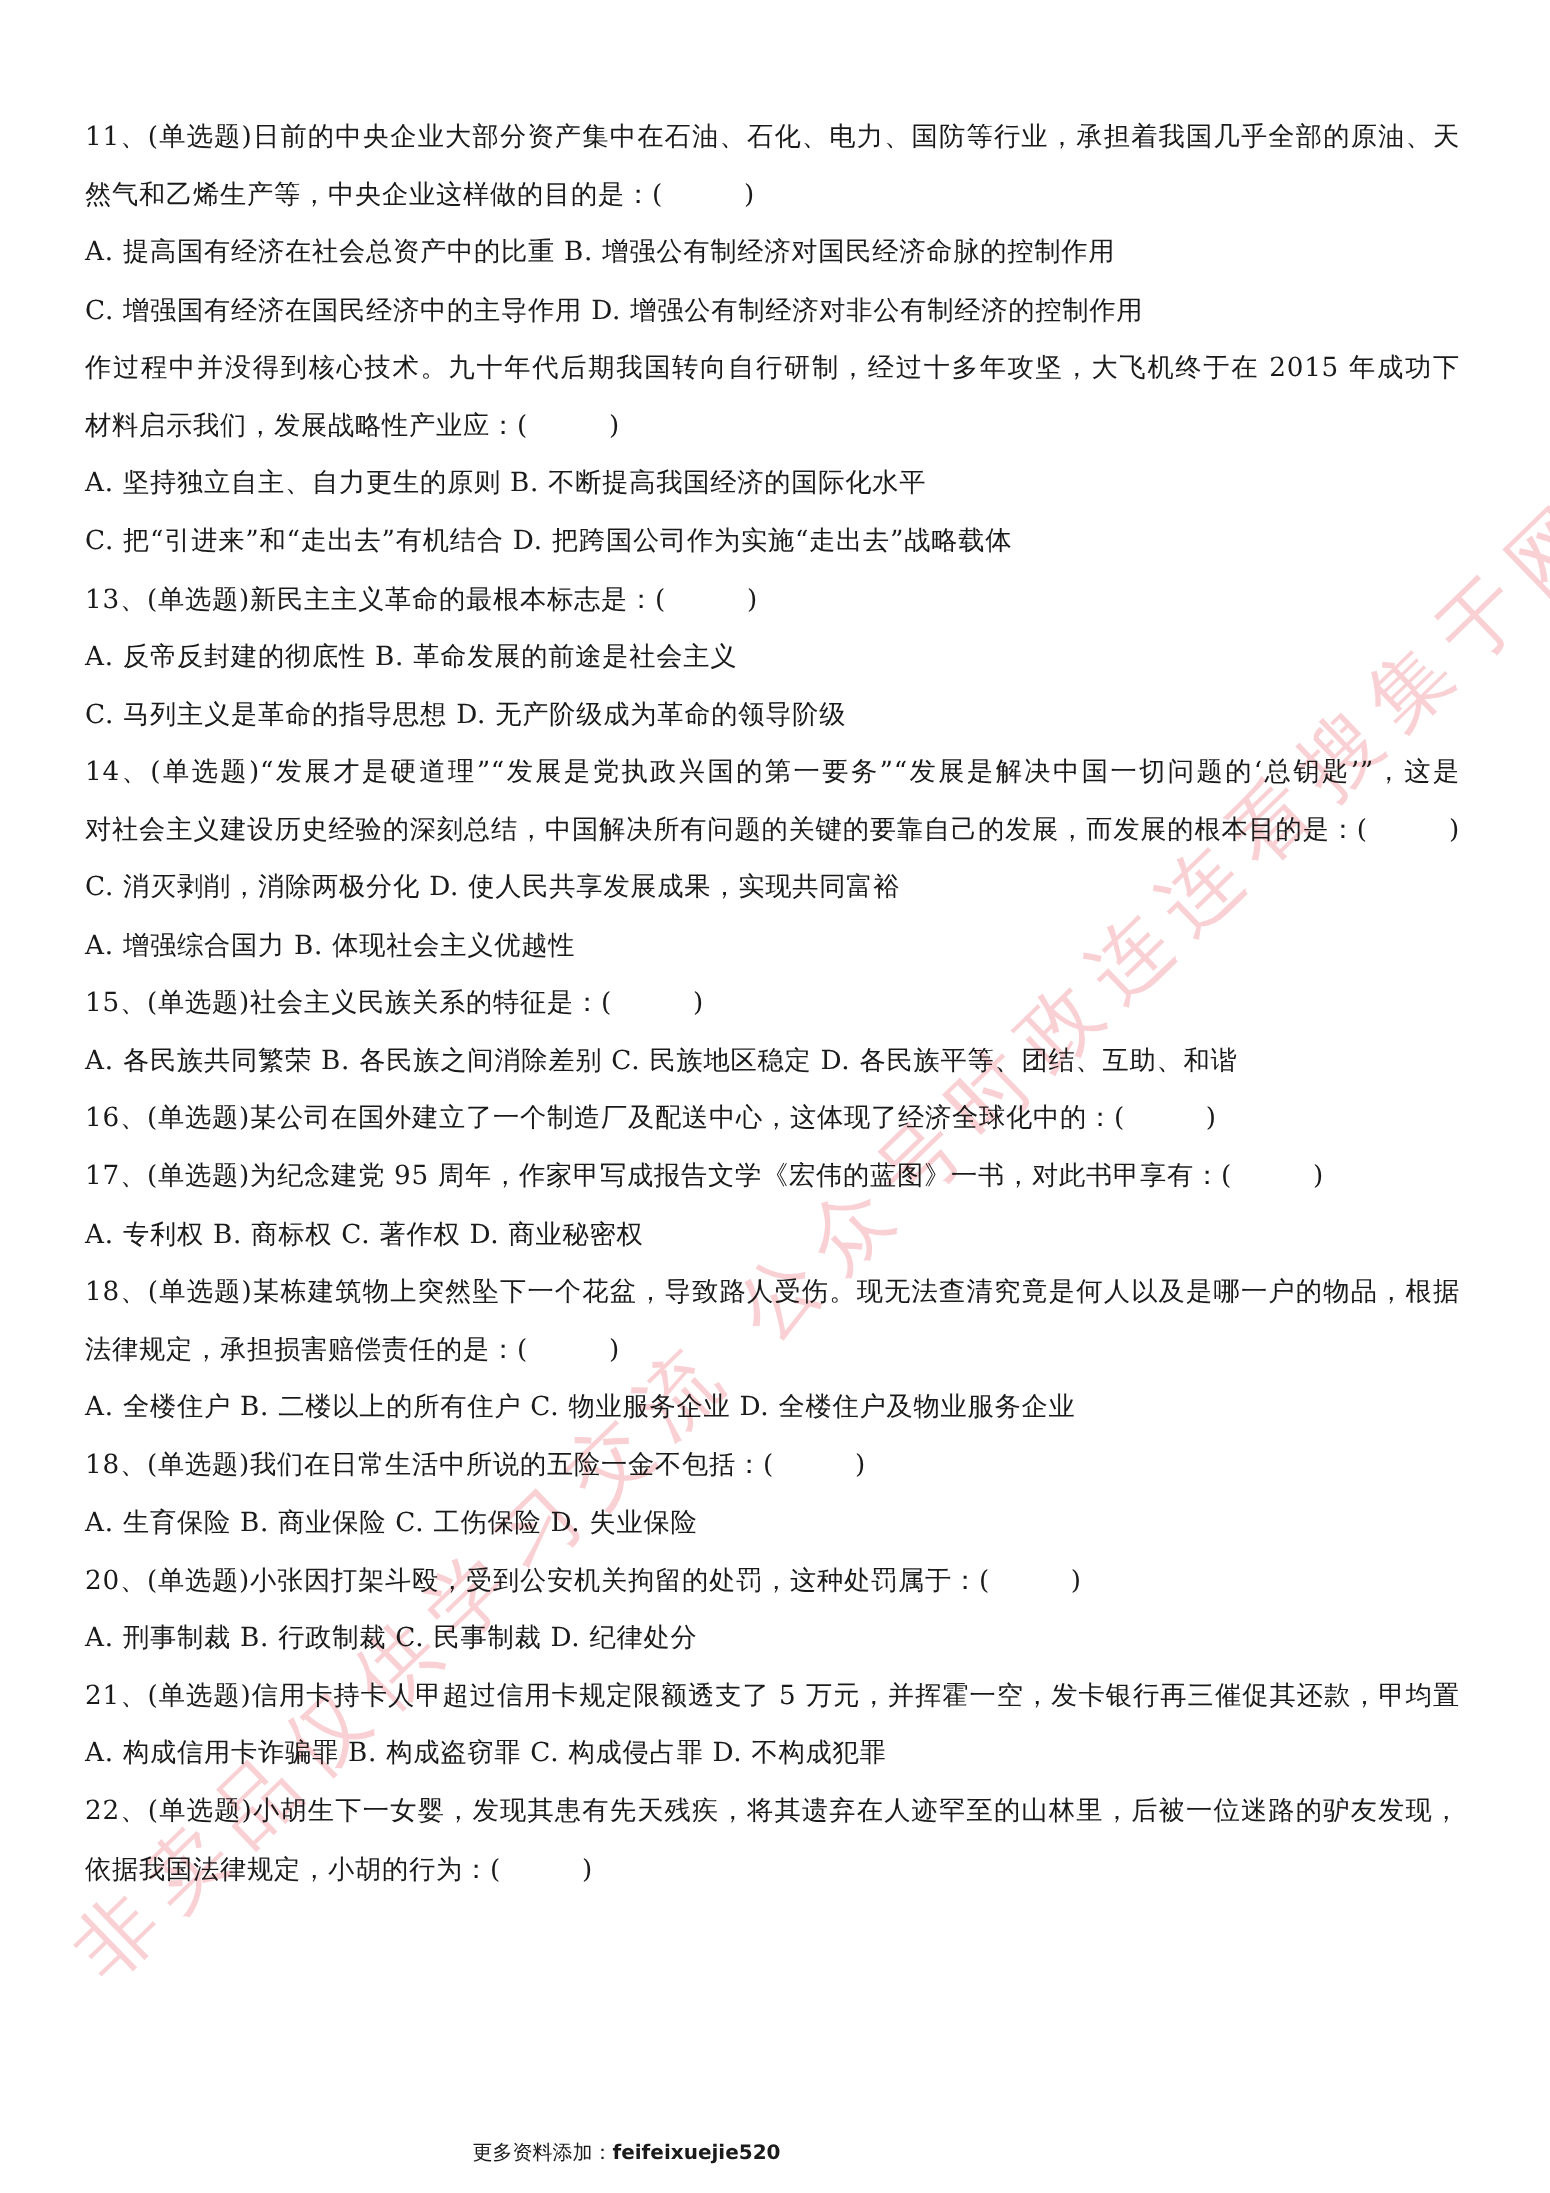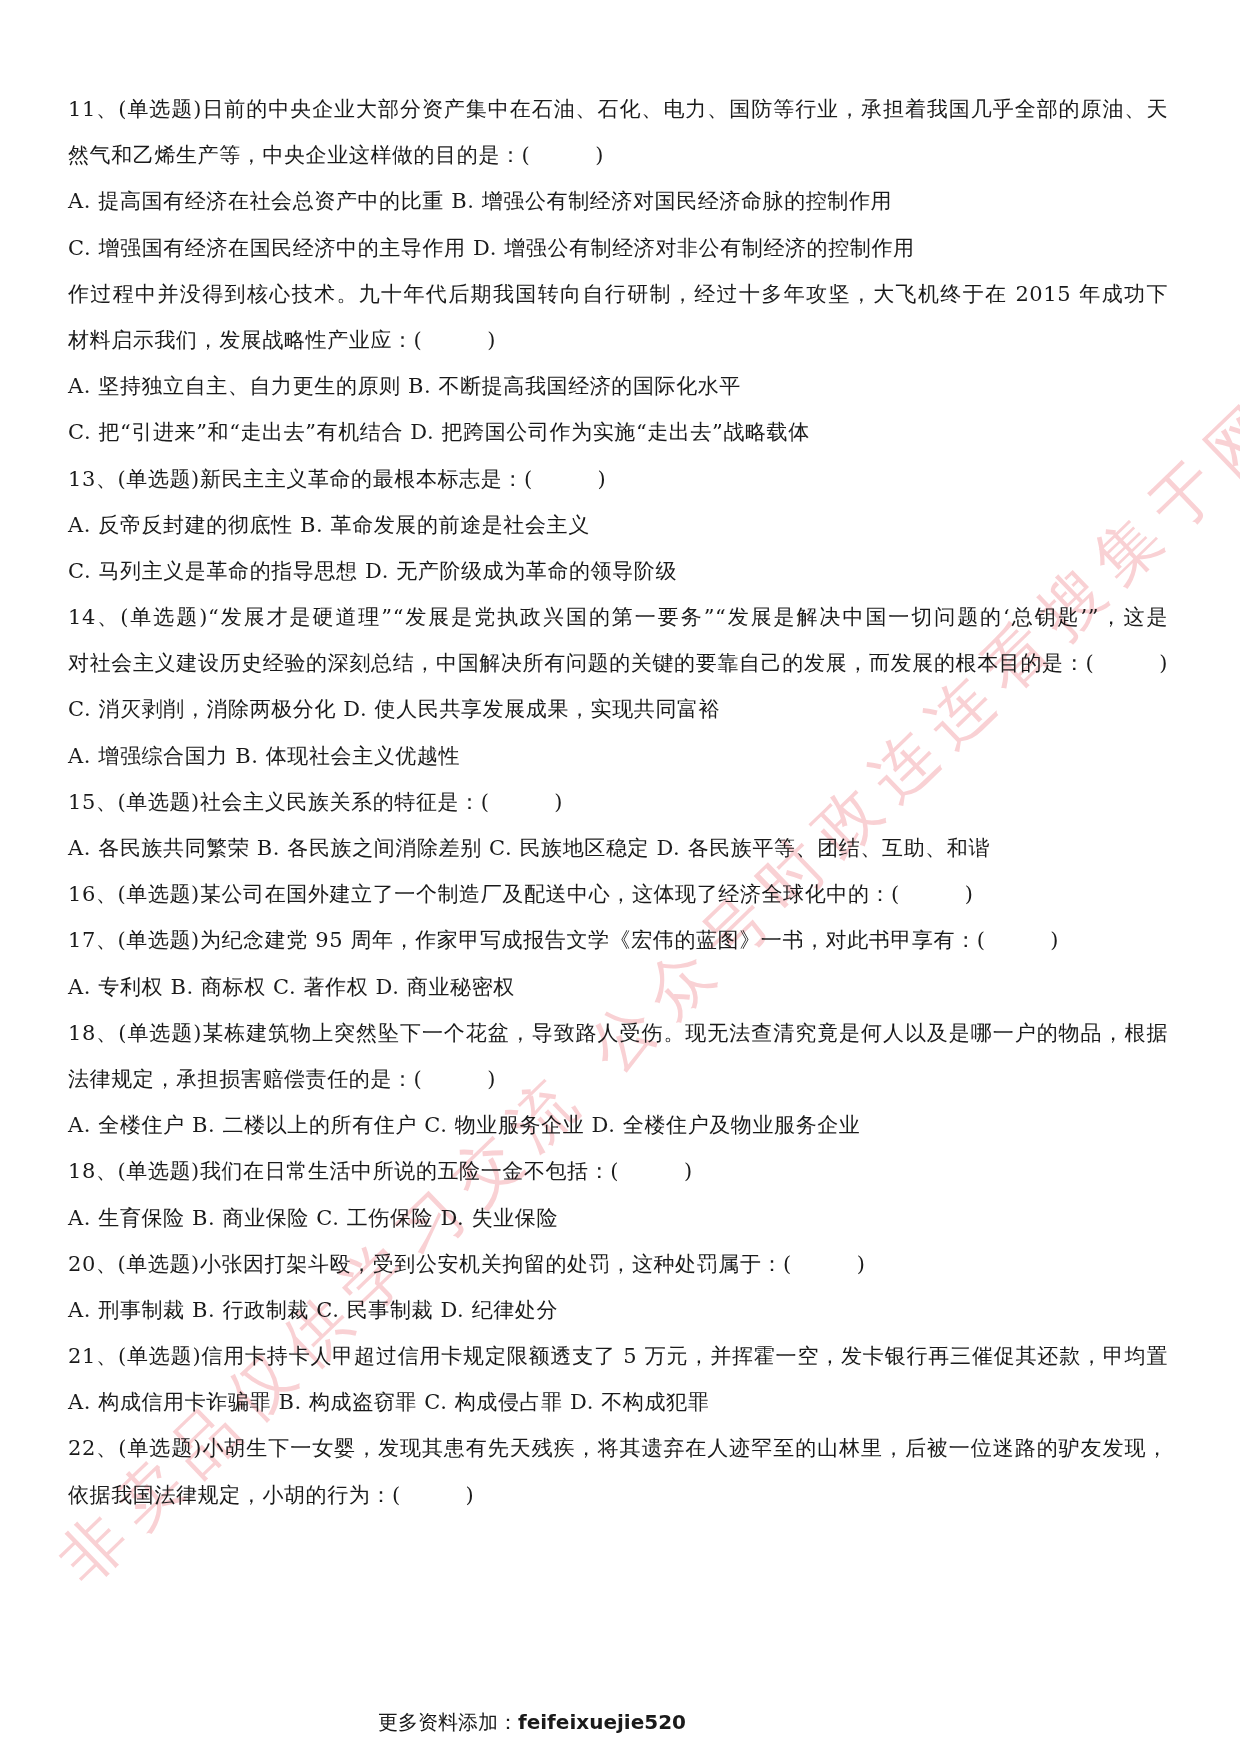--- a/index.html
+++ b/index.html
@@ -3,21 +3,21 @@
 <meta charset="utf-8">
 <style>
   html, body { margin: 0; padding: 0; background: #ffffff; }
   body { width: 1240px; height: 1754px; position: relative; overflow: hidden;
          font-family: "DejaVu Serif", "Liberation Serif", serif; color: #1a1a1a; }
   .page { position: absolute; left: 0; top: 0; width: 1240px; height: 1754px; }
   .content { position: absolute; left: 68px; top: 86px; width: 1100px; }
   .line { height: 46.2px; line-height: 46px; font-size: 21px; white-space: nowrap;
           letter-spacing: 0.6px; }
   .line.justify { text-align: justify; text-align-last: justify; white-space: normal; overflow: hidden; }
-  .footer { position: absolute; left: 378px; top: 1705px; font-size: 20px; line-height: 34px; white-space: nowrap; }
+  .footer { position: absolute; left: 378px; top: 1705px; font-size: 16px; line-height: 34px; white-space: nowrap; }
   .footer .zh { font-family: "DejaVu Serif", serif; }
   .footer .id { font-family: "DejaVu Sans", "Liberation Sans", sans-serif; font-weight: bold; }
   .watermark { position: absolute; pointer-events: none; color: rgba(232, 90, 100, 0.28);
                font-family: "DejaVu Sans", sans-serif; font-size: 64px; white-space: nowrap;
                letter-spacing: 14px; transform-origin: left top; }
 </style>
 </head>
 <body>
 
 <div class="page">

